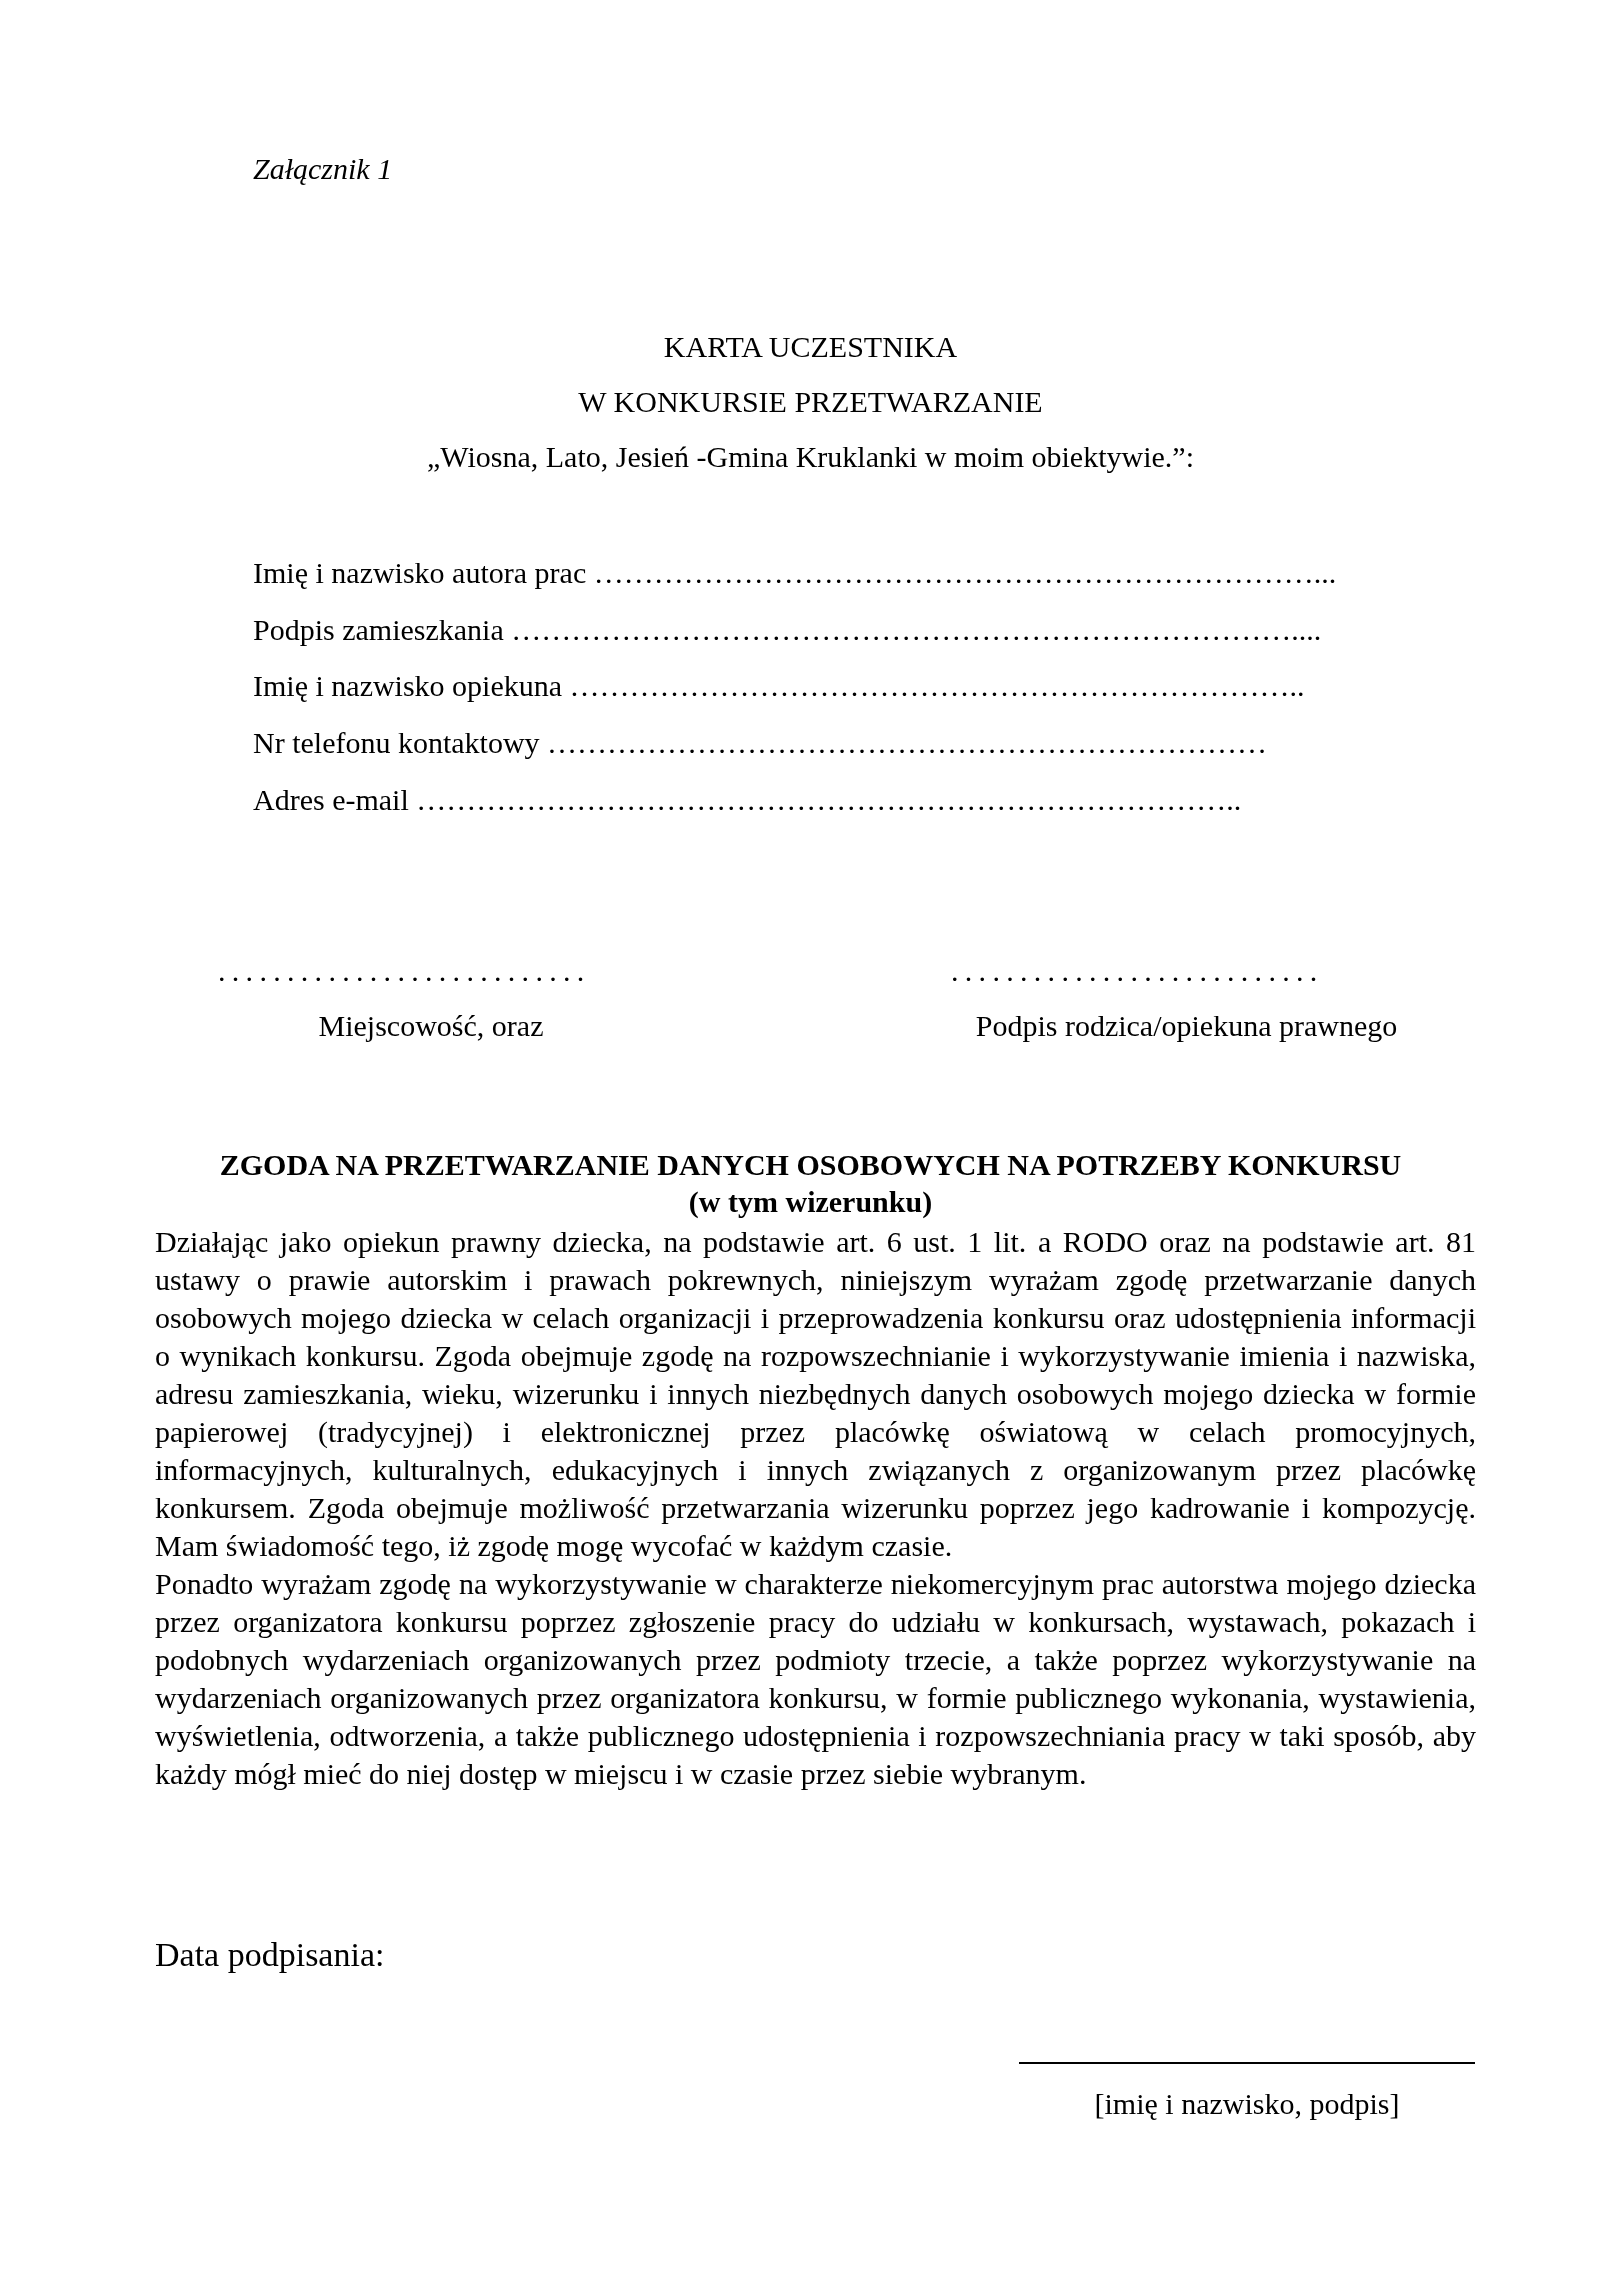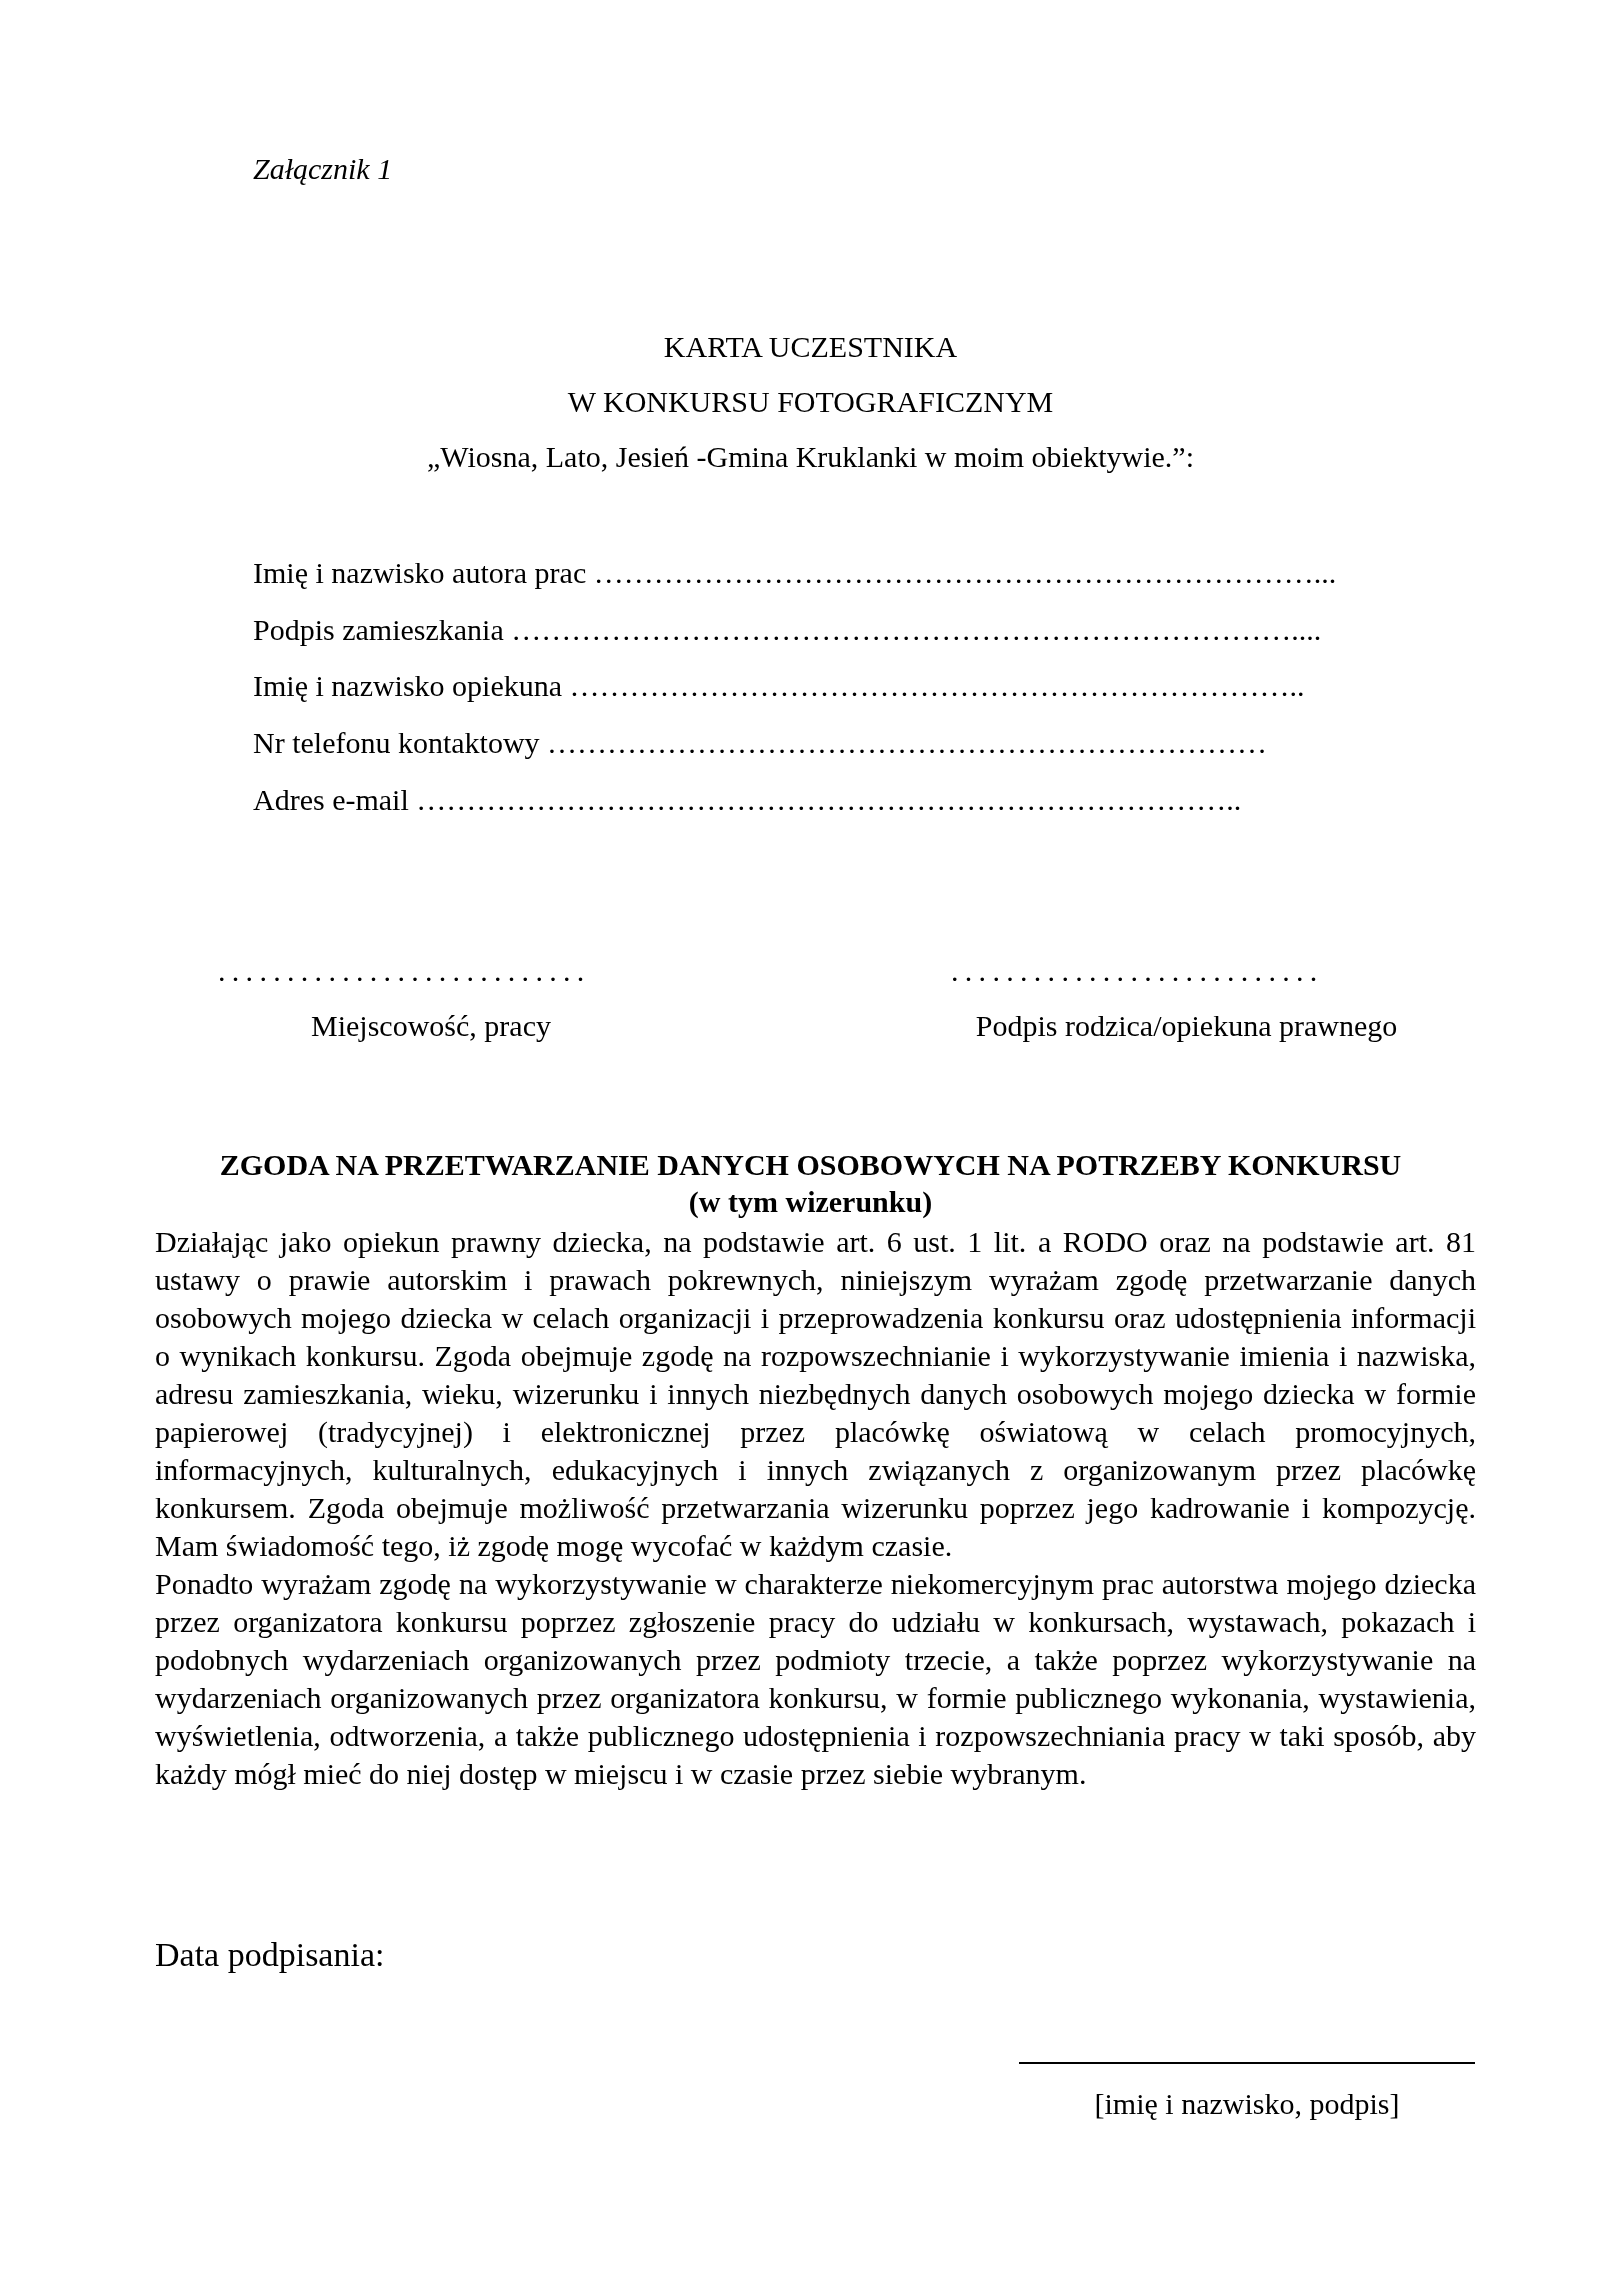--- a/index.html
+++ b/index.html
@@ -89,21 +89,21 @@
       line-height: 1.2;
       margin-top: 16px;
     }
   </style>
 </head>
 <body>
 
 <div class="abs annex">Załącznik 1</div>
 
 <div class="abs title-line" style="top:329px;">KARTA UCZESTNIKA</div>
-<div class="abs title-line" style="top:384px;">W KONKURSU FOTOGRAFICZNYM</div>
+<div class="abs title-line" style="top:384px;">W KONKURSIE PRZETWARZANIE</div>
 <div class="abs title-line" style="top:439px;">„Wiosna, Lato, Jesień -Gmina Kruklanki w moim obiektywie.”:</div>
 
 <div class="abs field-row" style="top:555px;">
   <span>Imię i nazwisko autora prac</span>
   <span>………………………………………………………………...</span>
 </div>
 <div class="abs field-row" style="top:612px;">
   <span>Podpis zamieszkania</span>
   <span> ……………………………………………………………………....</span>
 </div>
@@ -114,21 +114,21 @@
 <div class="abs field-row" style="top:725px;">
   <span>Nr telefonu  kontaktowy</span>
   <span>………………………………………………………………</span>
 </div>
 <div class="abs field-row" style="top:782px;">
   <span>Adres e-mail</span>
   <span>………………………………………………………………………..</span>
 </div>
 
 <div class="abs sig-dots" style="left:218px; top:953px;">...........................</div>
-<div class="abs sig-label" style="left:235px; width:392px; top:1008px;">Miejscowość, pracy</div>
+<div class="abs sig-label" style="left:235px; width:392px; top:1008px;">Miejscowość, oraz</div>
 
 <div class="abs sig-dots" style="left:951px; top:953px;">...........................</div>
 <div class="abs sig-label" style="left:912px; width:549px; top:1008px;">Podpis rodzica/opiekuna prawnego</div>
 
 <div class="abs consent-title" style="top:1147px;">ZGODA NA PRZETWARZANIE DANYCH OSOBOWYCH NA POTRZEBY KONKURSU</div>
 <div class="abs consent-title" style="top:1184px;">(w tym wizerunku)</div>
 
 <div class="abs consent-body">
   <p>Działając jako opiekun prawny dziecka, na podstawie art. 6 ust. 1 lit. a RODO oraz na podstawie art. 81 ustawy o prawie autorskim i prawach pokrewnych, niniejszym wyrażam zgodę przetwarzanie danych osobowych mojego dziecka w celach organizacji i przeprowadzenia konkursu oraz udostępnienia informacji o wynikach konkursu. Zgoda obejmuje zgodę na rozpowszechnianie i wykorzystywanie imienia i nazwiska, adresu zamieszkania, wieku, wizerunku i innych niezbędnych danych osobowych mojego dziecka w formie papierowej (tradycyjnej) i elektronicznej przez placówkę oświatową w celach promocyjnych, informacyjnych, kulturalnych, edukacyjnych i innych związanych z organizowanym przez placówkę konkursem. Zgoda obejmuje możliwość przetwarzania wizerunku poprzez jego kadrowanie i kompozycję. Mam świadomość tego, iż zgodę mogę wycofać w każdym czasie.</p>
   <p>Ponadto wyrażam zgodę na wykorzystywanie w charakterze niekomercyjnym prac autorstwa mojego dziecka przez  organizatora konkursu poprzez zgłoszenie pracy do udziału w konkursach, wystawach, pokazach i podobnych wydarzeniach organizowanych przez podmioty trzecie, a także poprzez wykorzystywanie na wydarzeniach organizowanych przez organizatora konkursu, w formie publicznego wykonania, wystawienia, wyświetlenia, odtworzenia, a także publicznego udostępnienia i rozpowszechniania pracy w taki sposób, aby każdy mógł mieć do niej dostęp w miejscu i w czasie przez siebie wybranym.</p>

